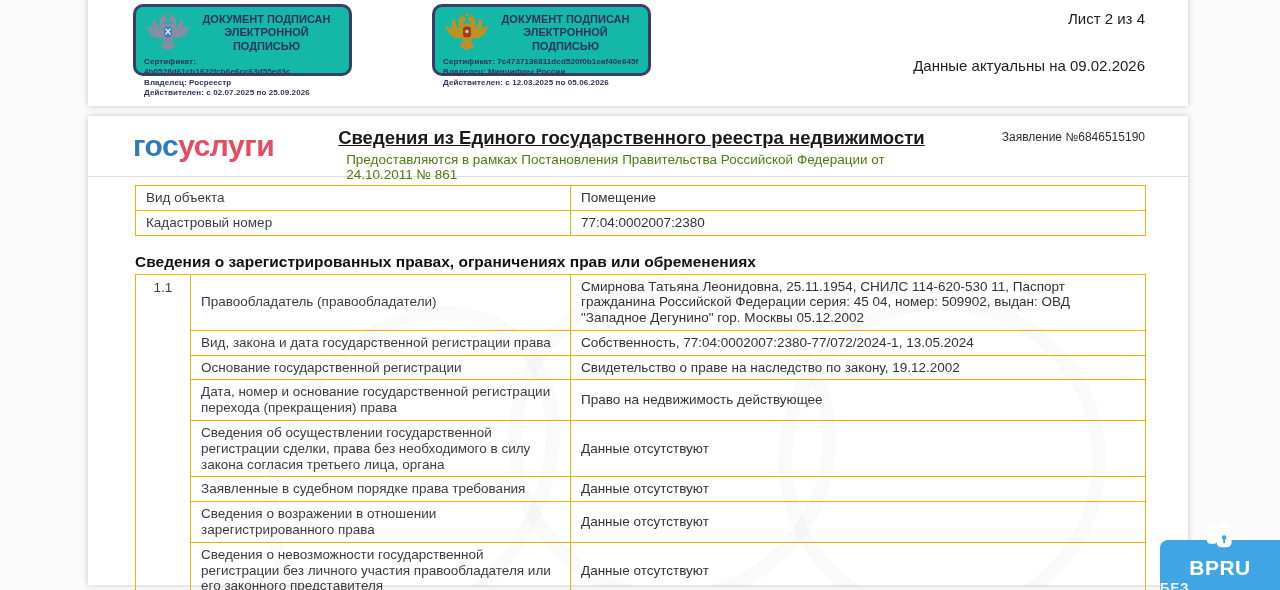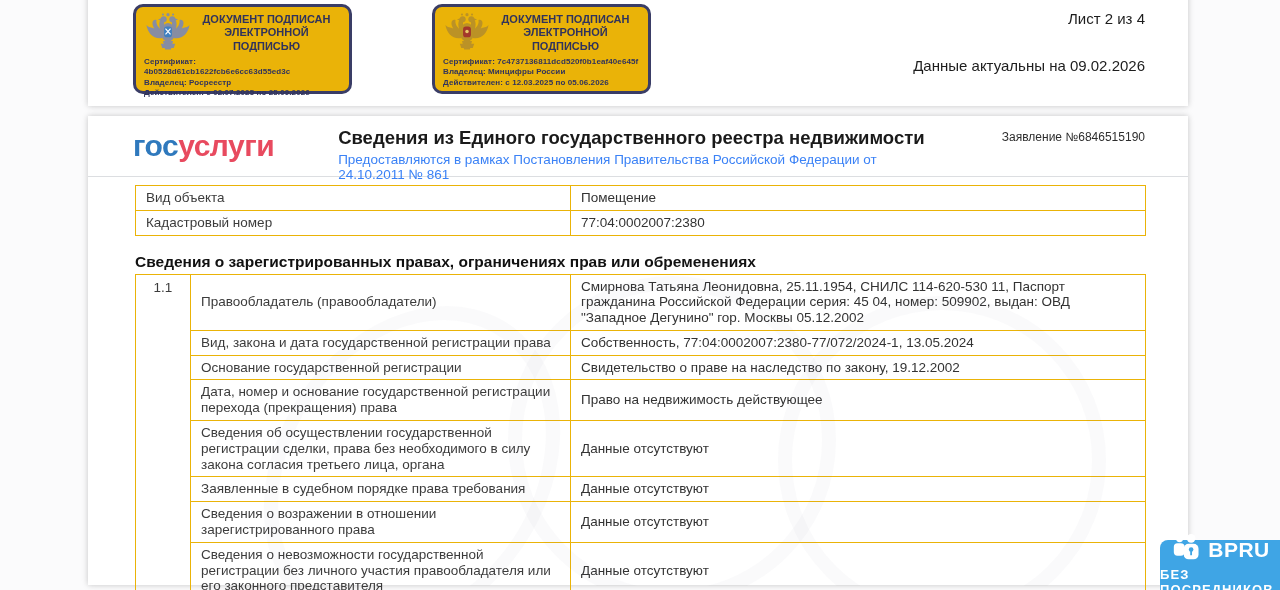--- a/index.html
+++ b/index.html
@@ -7,22 +7,22 @@
     position:relative;width:1280px;height:590px;overflow:hidden;
     background:#fbfbfc;font-family:"Liberation Sans",sans-serif;color:#333;
   }
   .page{position:absolute;left:88px;width:1100px;background:#fff;
         box-shadow:0 0 6px rgba(0,0,0,.22);}
   .page-top{top:-8px;height:114px;}
   .page-main{top:116px;height:469px;}
 
   
   .stamp{
-    position:absolute;top:12px;width:219px;height:90px;box-sizing:border-box;
-    border:3px solid #3a3d66;border-radius:10px;background:#eab308;
+    position:absolute;top:12px;width:219px;height:72px;box-sizing:border-box;
+    border:3px solid #3a3d66;border-radius:10px;background:#14b8a6;
     padding:5px 8px 4px 8px;color:#30335c;
   }
   .stamp-1{left:45px;} .stamp-2{left:344px;}
   .stamp-top{display:flex;align-items:center;}
   .emblem{flex:0 0 48px;display:flex;justify-content:center;}
   .stamp-title{
     flex:1;font-weight:bold;font-size:11px;line-height:1.22;text-align:center;
     max-width:142px;margin:0 auto;
   }
   .stamp-lines{margin-top:3px;font-size:8px;font-weight:bold;line-height:1.3;
@@ -37,22 +37,22 @@
 
   
   .doc-header{
     box-sizing:border-box;height:61px;padding:11px 43px 0 45px;
     border-bottom:1px solid #dcdee1;display:flex;align-items:flex-start;
   }
   .logo{font-size:30px;font-weight:bold;letter-spacing:-.5px;line-height:1;
     margin-top:4px;white-space:nowrap;}
   .logo .blue{color:#2f79bd;} .logo .red{color:#e84a5f;}
   .title-block{margin-left:64px;flex:1;min-width:0;}
-  .doc-title{font-size:18.5px;font-weight:bold;color:#1a1a1a;line-height:1.15;}
-  .doc-subtitle{font-size:13.5px;color:#3b82f6;margin-top:4px;}
+  .doc-title{font-size:18.5px;font-weight:bold;color:#1a1a1a;line-height:1.15;text-decoration:underline;}
+  .doc-subtitle{font-size:13.5px;color:#4d7c0f;margin-top:4px;margin-left:8px;}
   .application{width:220px;text-align:right;font-size:12px;color:#2d2d2d;
     padding-top:3px;white-space:nowrap;}
 
   
   .tbl{border-collapse:collapse;table-layout:fixed;width:1010px;
     margin-left:47px;font-size:13.5px;}
   .tbl td{border:1px solid #eab308;padding:4px 10px;vertical-align:middle;
     line-height:1.17;color:#3c3c3c;word-wrap:break-word;}
   .tbl .cell-value{color:#333;}
   .tbl .cell-num{text-align:center;vertical-align:top;padding-top:5px;
@@ -69,21 +69,21 @@
   .wm1{width:300px;height:300px;left:420px;top:10px;}
   .wm2{width:300px;height:300px;left:690px;top:30px;}
   .wm3{width:260px;height:300px;left:180px;top:40px;transform:skewX(-12deg);}
 
   
   .badge{
     position:absolute;right:0;bottom:0;width:120px;height:50px;
     background:#3fa5e5;border-radius:8px 0 0 0;color:#fff;
     display:flex;flex-direction:column;align-items:center;justify-content:center;
   }
-  .badge-row{display:flex;align-items:center;gap:4px;}
+  .badge-row{display:flex;align-items:center;gap:4px;flex-direction:column;}
   .badge-name{font-size:21px;font-weight:bold;letter-spacing:.5px;line-height:1;}
   .badge-tag{font-size:13px;letter-spacing:1.1px;margin-top:2px;font-weight:bold;}
 </style>
 </head>
 <body>
 
 <div class="viewport">
 
   <div class="page page-top">
 

